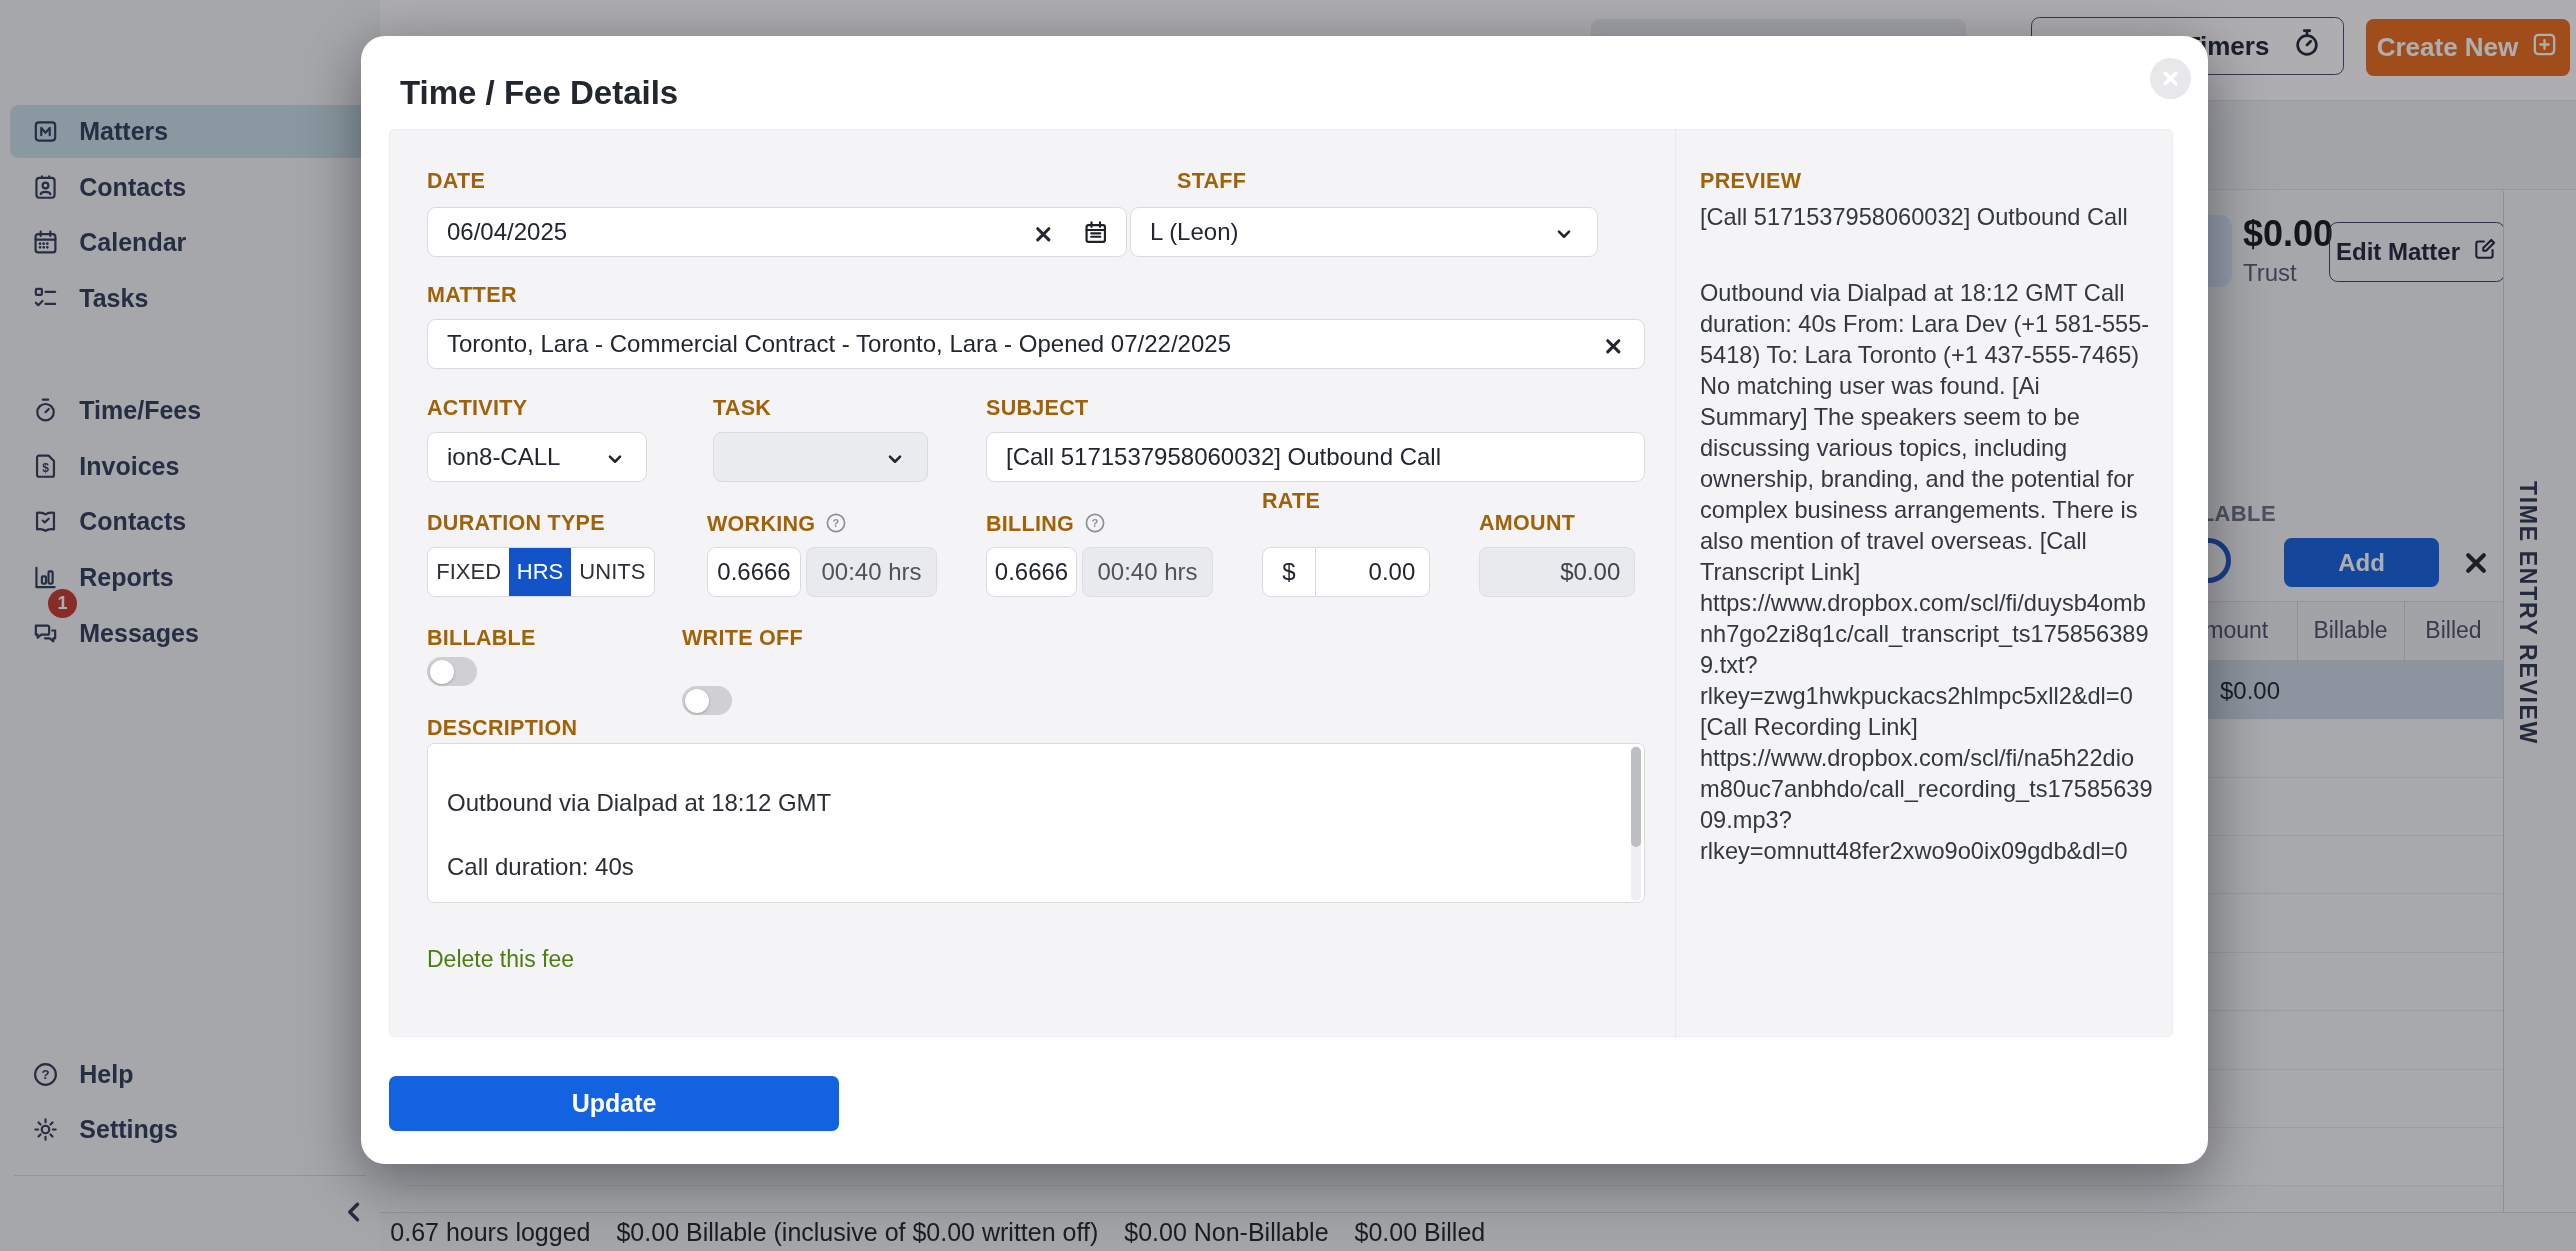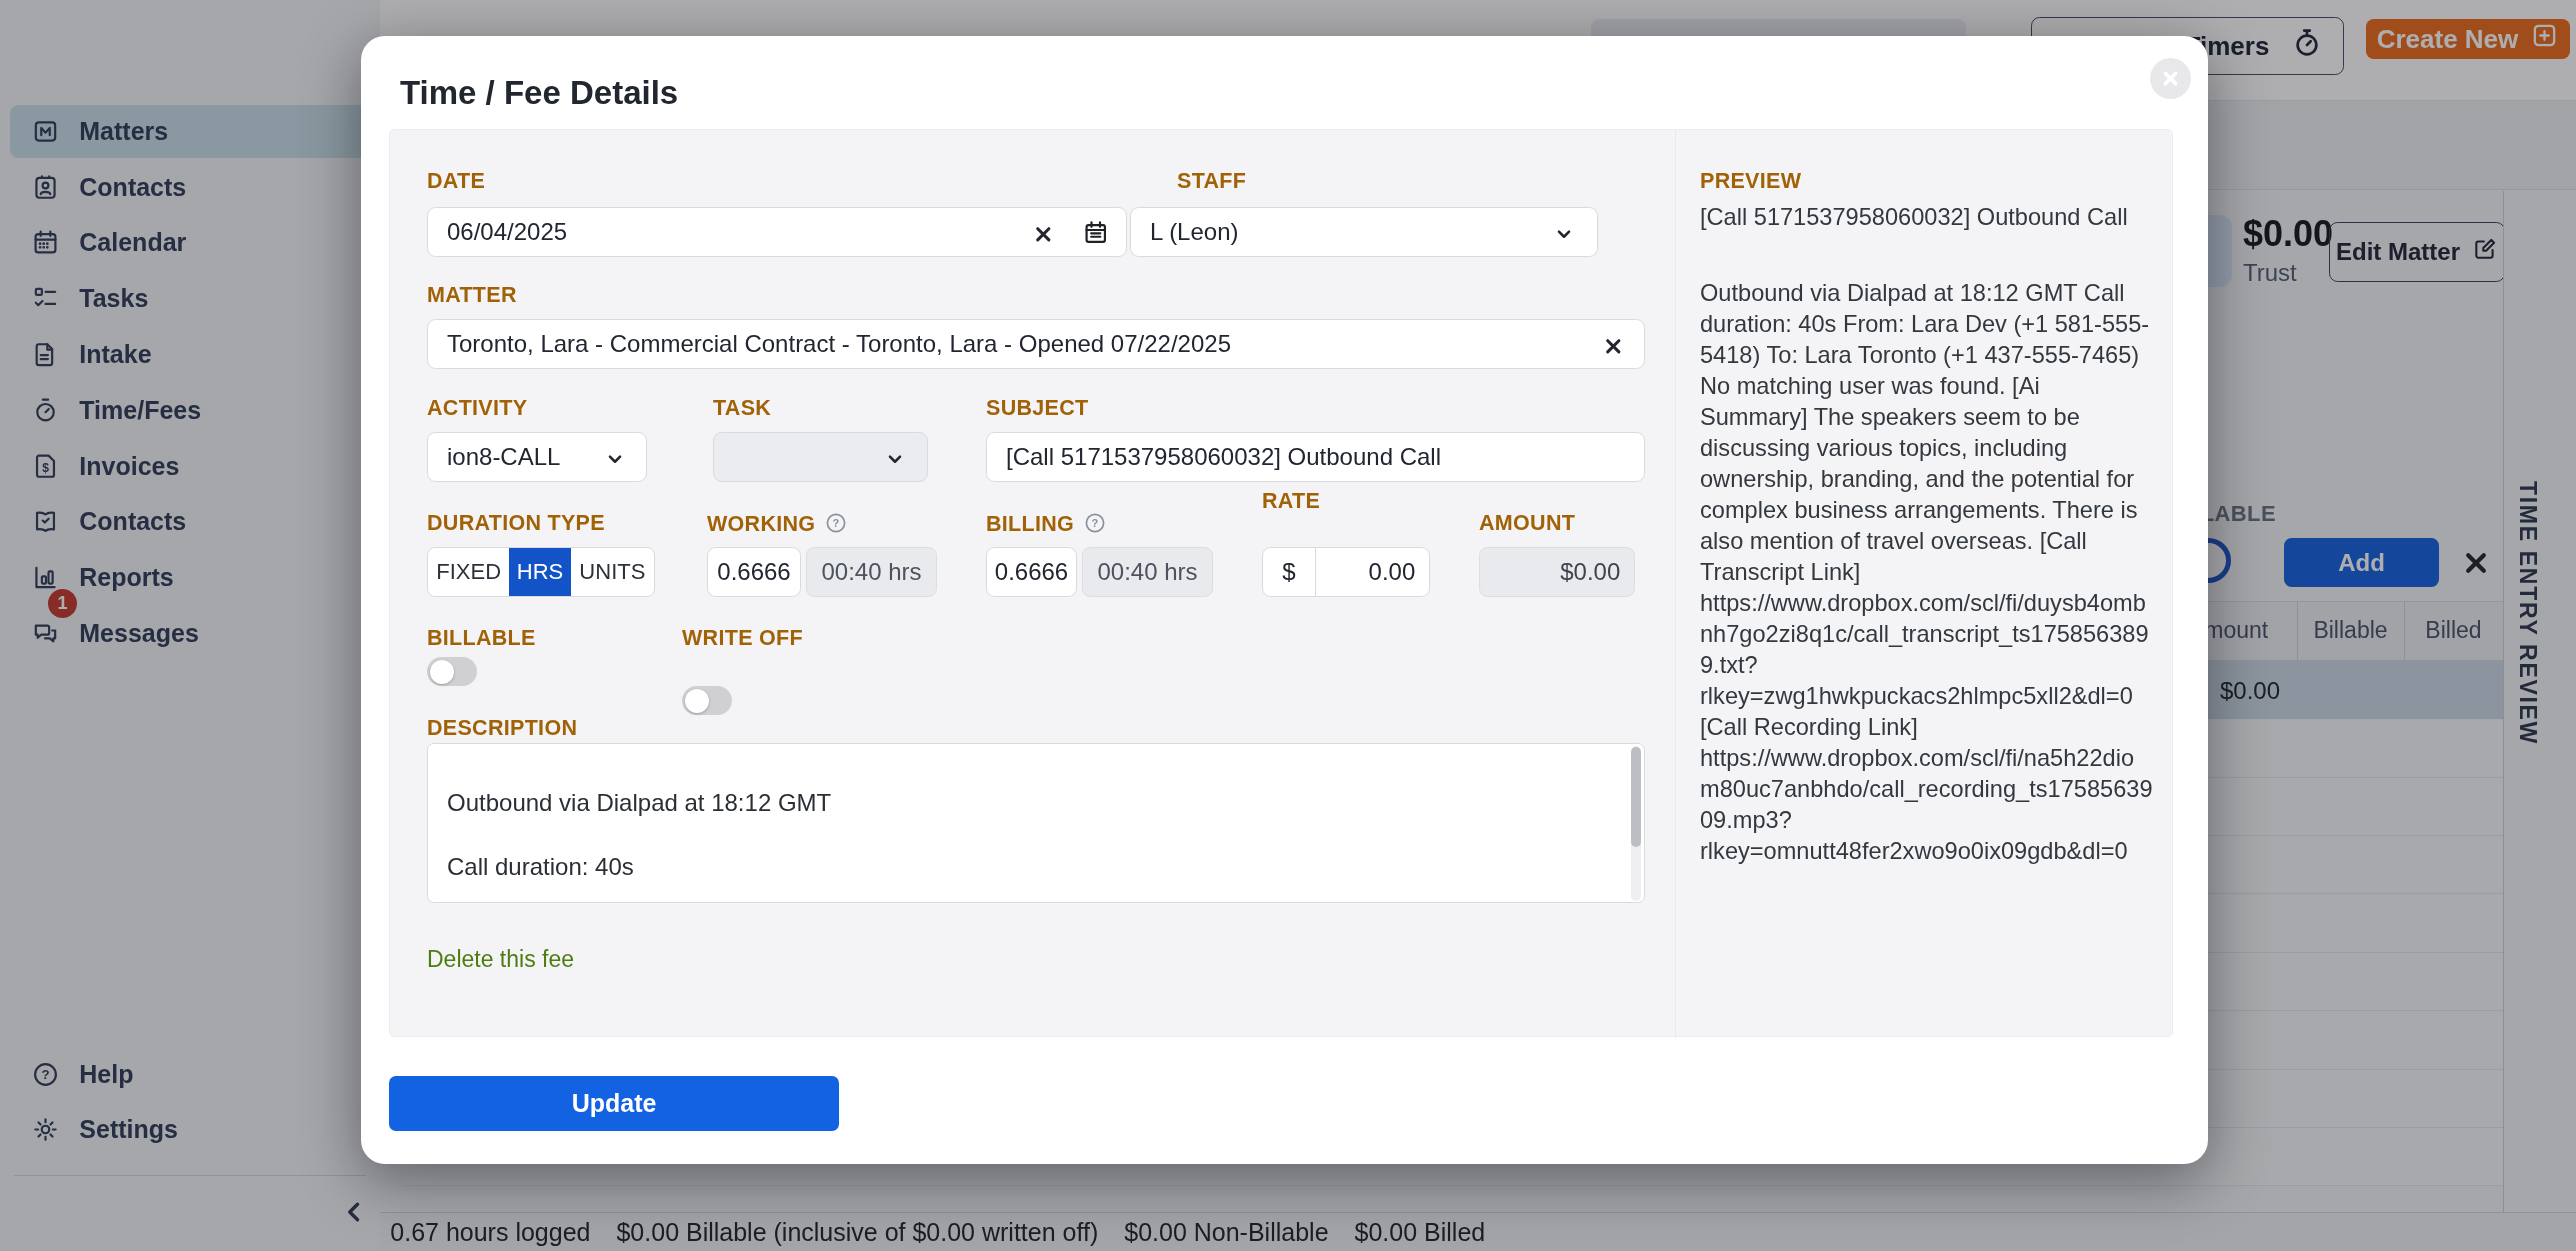--- a/index.html
+++ b/index.html
@@ -6,21 +6,21 @@
   html,body { width:2576px; height:1252px; }
   body { font-family:"Liberation Sans", sans-serif; }
   #screen { position:relative; width:2576px; height:1252px; overflow:hidden; background:#f3f4f6; }
   .abs { position:absolute; }
 
   
   .topbar { left:380px; top:0; width:2196px; height:101px; background:#ffffff; border-bottom:0.9px solid #e2e4e8; }
   .searchbox { left:1591px; top:19px; width:375px; height:57px; background:#edeff3; border-radius:8.6px; }
   .timers-btn { left:2031px; top:17px; width:313px; height:58px; background:#ffffff; border:1.7px solid #434e6b; border-radius:8.6px;
     display:flex; align-items:center; justify-content:flex-end; gap:20.6px; padding-right:19px; color:#20263a; font-size:26px; font-weight:600; }
-  .createnew-btn { left:2366px; top:19px; width:204px; height:40px; background:#ea6c1e; border-radius:7.7px;
+  .createnew-btn { left:2366px; top:19px; width:204px; height:57px; background:#ea6c1e; border-radius:7.7px;
     display:flex; align-items:center; justify-content:center; gap:12px; color:#ffffff; font-size:26px; font-weight:700; }
 
   .sidebar { left:0; top:0; width:380px; height:1252px; background:#f1f2f5; border-right:0.9px solid #e3e5e9; }
   .logo-row { left:29px; top:20.6px; width:343px; height:60px; display:flex; align-items:center; gap:13.7px; }
   .logo-text { font-size:41px; font-weight:900; letter-spacing:0.9px; color:#15171b; }
   .sb-divider-top { left:0; top:93px; width:380px; height:0.9px; background:#dddfe3; }
   .sb-item { left:10.3px; width:357px; height:53px; border-radius:8.6px; display:flex; align-items:center; color:#303d59; }
   .sb-item .ic { position:absolute; left:20.6px; width:29px; height:29px; }
   .sb-item .lb { position:absolute; left:69px; font-size:25px; font-weight:600; }
   .sb-item.sel { background:#c9dfe9; }
@@ -151,28 +151,20 @@
     <span class="lb">Calendar</span>
   </div>
   <div class="abs sb-item" style="top:272px;">
     <span class="ic">
       <svg width="29" height="29" viewBox="0 0 24 24" fill="none" stroke="#303d59" stroke-width="1.8" stroke-linecap="round" stroke-linejoin="round">
         <rect x="4" y="4" width="5" height="5" rx="1"></rect>
           <path d="M12 6.5h8M4 15.5l2 2 3.5-3.5M12 16.5h8"></path>
       </svg></span>
     <span class="lb">Tasks</span>
   </div>
-  <div class="abs sb-item" style="top:328px;">
-    <span class="ic">
-      <svg width="29" height="29" viewBox="0 0 24 24" fill="none" stroke="#303d59" stroke-width="1.8" stroke-linecap="round" stroke-linejoin="round">
-        <path d="M6.5 3.5h7l4 4V19a1.8 1.8 0 0 1-1.8 1.8H6.5A1.8 1.8 0 0 1 4.7 19V5.3a1.8 1.8 0 0 1 1.8-1.8z"></path>
-        <path d="M13.5 3.5V8h4M8 12.5h6M8 15.8h6"></path>
-      </svg></span>
-    <span class="lb">Intake</span>
-  </div>
   <div class="abs sb-item" style="top:384px;">
     <span class="ic">
       <svg width="29" height="29" viewBox="0 0 24 24" fill="none" stroke="#303d59" stroke-width="1.8" stroke-linecap="round">
         <circle cx="12" cy="13.4" r="6.8"></circle>
           <path d="M9.8 3h4.4M12 13.4l2.7-2.7"></path>
       </svg></span>
     <span class="lb">Time/Fees</span>
   </div>
   <div class="abs sb-item" style="top:440px;">
     <span class="ic">

